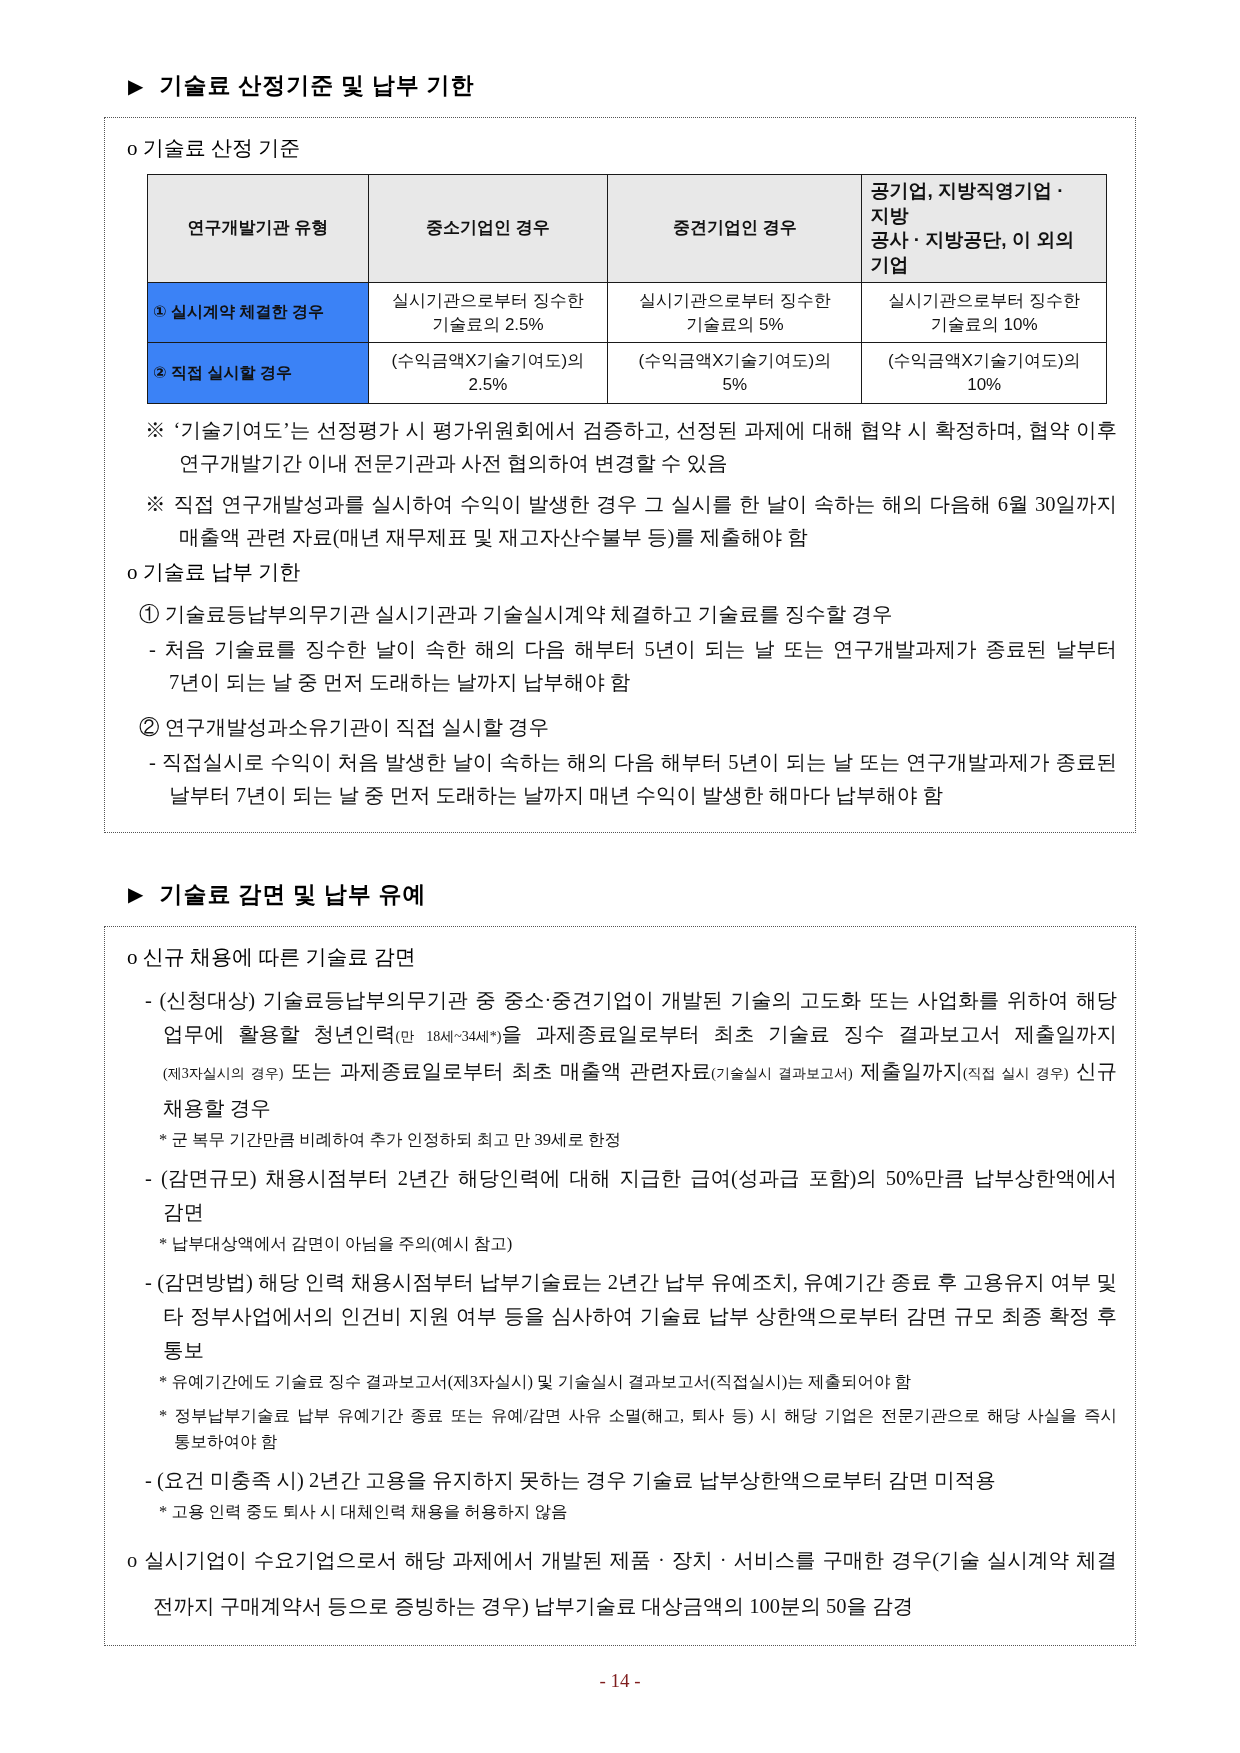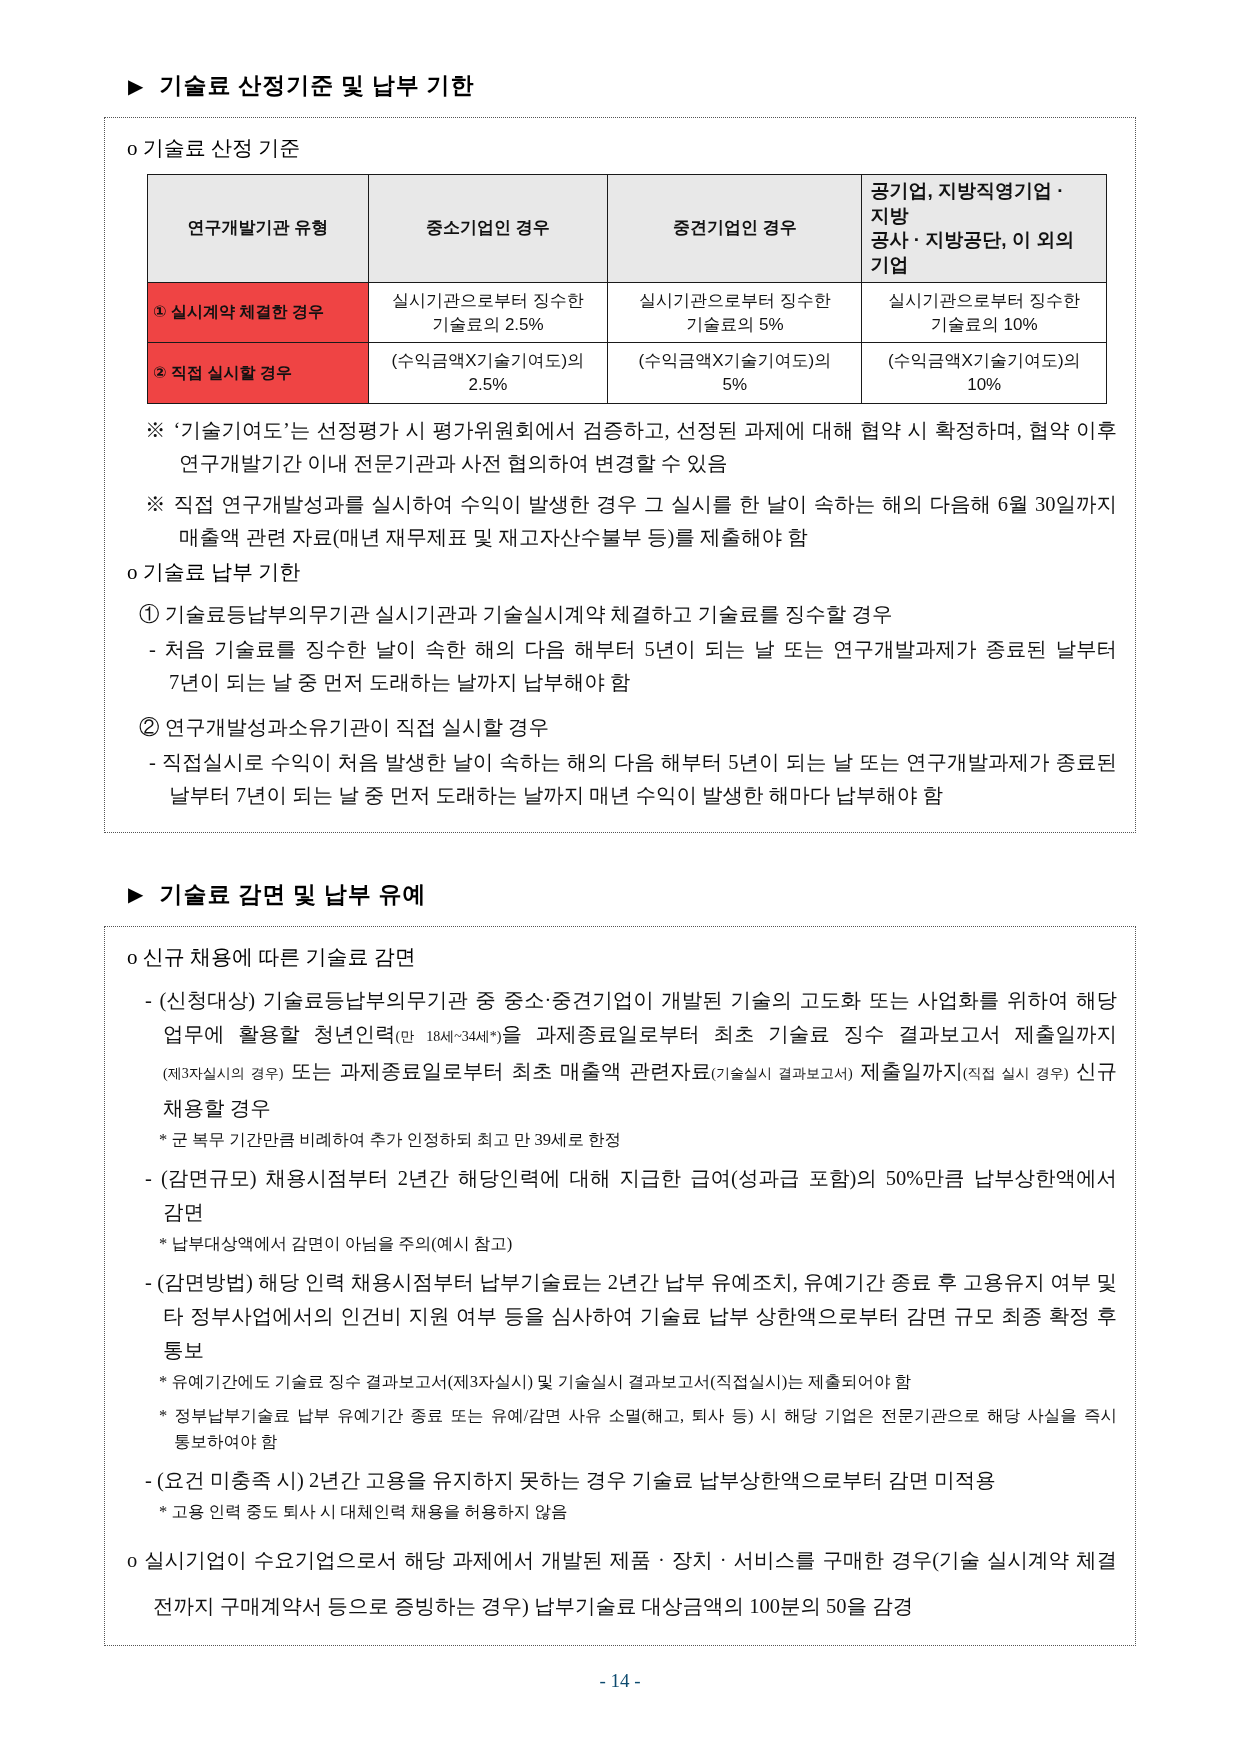--- a/index.html
+++ b/index.html
@@ -31,21 +31,21 @@
     border:1px solid #1a1a1a; white-space:pre-line; vertical-align:middle;
     word-break:keep-all;
   }
   .fee-table thead th {
     background:#e8e8e8; font-size:17px; font-weight:bold;
     padding:4px 4px; line-height:1.3; text-align:center;
   }
   .fee-table thead th.public { text-align:left; padding-left:8px; font-size:19px; }
   .fee-table td { text-align:center; font-size:17px; padding:6px 8px; line-height:1.4; }
   .fee-table th.rowlabel {
-    background:#ef4444; text-align:left; font-size:16px; font-weight:bold;
+    background:#3b82f6; text-align:left; font-size:16px; font-weight:bold;
     padding:4px 5px;
   }
   .note-x {
     font-size:20.5px; line-height:33px; text-align:justify; word-break:keep-all;
     margin:8px 0 4px 20px; padding-left:34px; text-indent:-34px;
   }
   .num-item { font-size:20.5px; line-height:33px; margin:12px 0 2px 14px; }
   .num-sub {
     font-size:20.5px; line-height:33px; text-align:justify; word-break:keep-all;
     margin:2px 0 6px 24px; padding-left:20px; text-indent:-20px;
@@ -56,21 +56,21 @@
   }
   .sm { font-size:14px; }
   .star-note {
     font-size:16.5px; line-height:26px; text-align:justify; word-break:keep-all;
     margin:2px 0 8px 34px; padding-left:15px; text-indent:-15px;
   }
   .o-para {
     font-size:20.5px; line-height:46px; text-align:justify; word-break:keep-all;
     margin:12px 0 2px 2px; padding-left:26px; text-indent:-26px;
   }
-  .footer { text-align:center; font-size:19px; margin-top:24px; color:#0c4a6e; }
+  .footer { text-align:center; font-size:19px; margin-top:24px; color:#7f1d1d; }
 </style>
 </head>
 <body>
 
 <div class="page">
 
   <div class="section-heading">
     <span class="marker">▶</span>
     <span>기술료 산정기준 및 납부 기한</span>
   </div>

